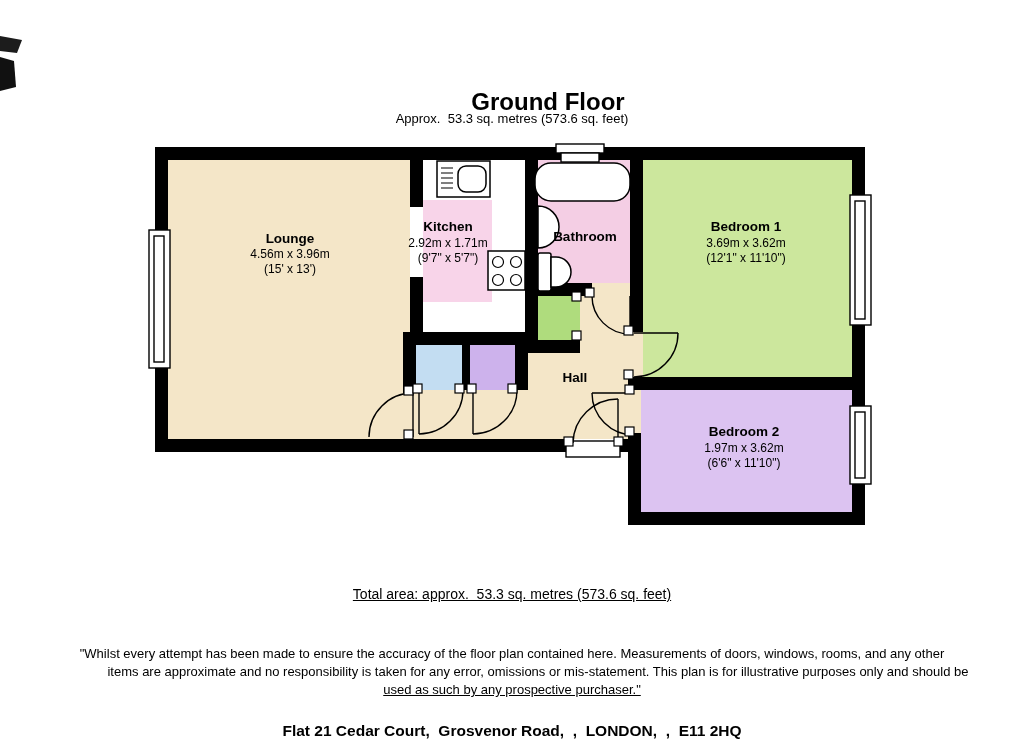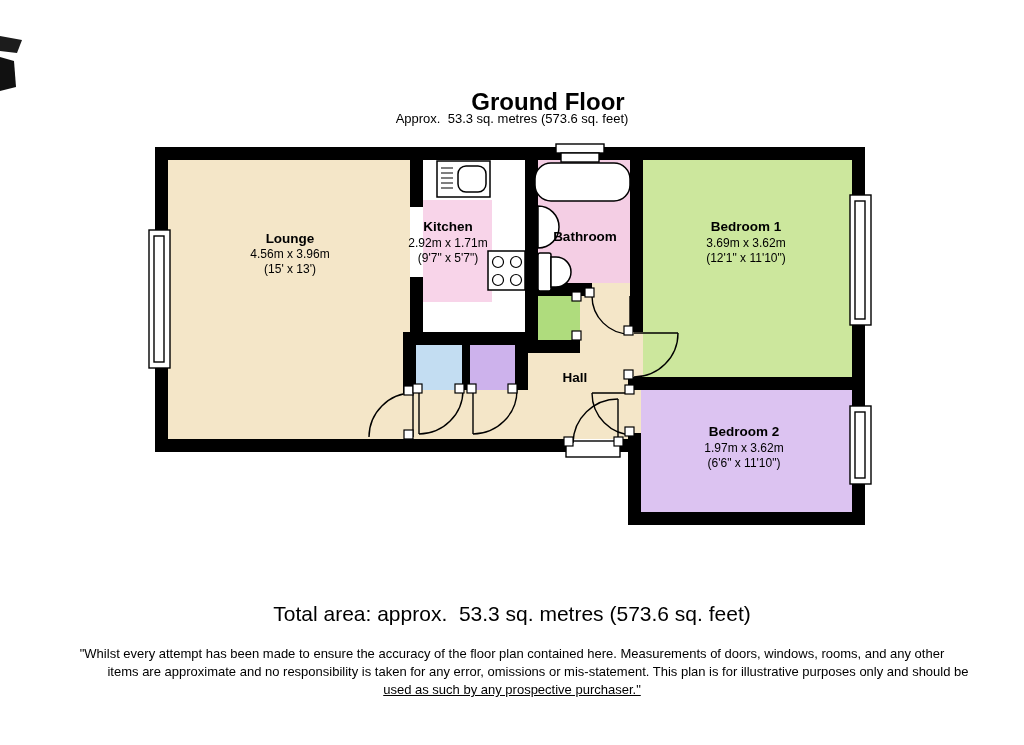--- a/index.html
+++ b/index.html
@@ -3,21 +3,21 @@
 <meta charset="utf-8">
 <style>
   html,body{margin:0;padding:0;background:#fff;}
   .page{
     position:relative;width:1024px;height:745px;background:#ffffff;overflow:hidden;
     font-family:"Liberation Sans",sans-serif;color:#000;
   }
   .center-text{position:absolute;left:0;width:1024px;text-align:center;white-space:pre;}
   .title-heading{top:88px;font-size:24px;font-weight:bold;padding-left:36px;}
   .title-sub{top:111px;font-size:13px;}
-  .total-area{top:602px;font-size:21px;}
+  .total-area{top:586px;font-size:14px;text-decoration:underline;}
   .disc{font-size:13px;line-height:18px;}
   .disc-1{top:645px;}
   .disc-2{top:663px;padding-left:26px;}
   .disc-3{top:681px;text-decoration:underline;}
   .produced{top:698px;font-size:13px;}
   .address{top:722px;font-size:15.5px;font-weight:bold;}
   svg{position:absolute;top:0;left:0;}
   svg text{text-anchor:middle;white-space:pre;fill:#000;}
   .room-name{font-family:"Liberation Sans",sans-serif;font-size:13.5px;font-weight:bold;}
   .room-dim{font-family:"Liberation Sans",sans-serif;font-size:12px;}
@@ -190,14 +190,15 @@
       <text class="room-name" x="744" y="436">Bedroom 2</text>
       <text class="room-dim" x="744" y="452">1.97m x 3.62m</text>
       <text class="room-dim" x="744" y="467">(6'6" x 11'10")</text>
     </g>
   </svg>
 
   <div class="center-text total-area">Total area: approx.  53.3 sq. metres (573.6 sq. feet)</div>
   <div class="center-text disc disc-1">"Whilst every attempt has been made to ensure the accuracy of the floor plan contained here. Measurements of doors, windows, rooms, and any other</div>
   <div class="center-text disc disc-2">items are approximate and no responsibility is taken for any error, omissions or mis-statement. This plan is for illustrative purposes only and should be</div>
   <div class="center-text disc disc-3">used as such by any prospective purchaser."</div>
+  <div class="center-text address">Flat 21 Cedar Court,  Grosvenor Road,  ,  LONDON,  ,  E11 2HQ</div>
 
 </div>
 
 </body></html>

